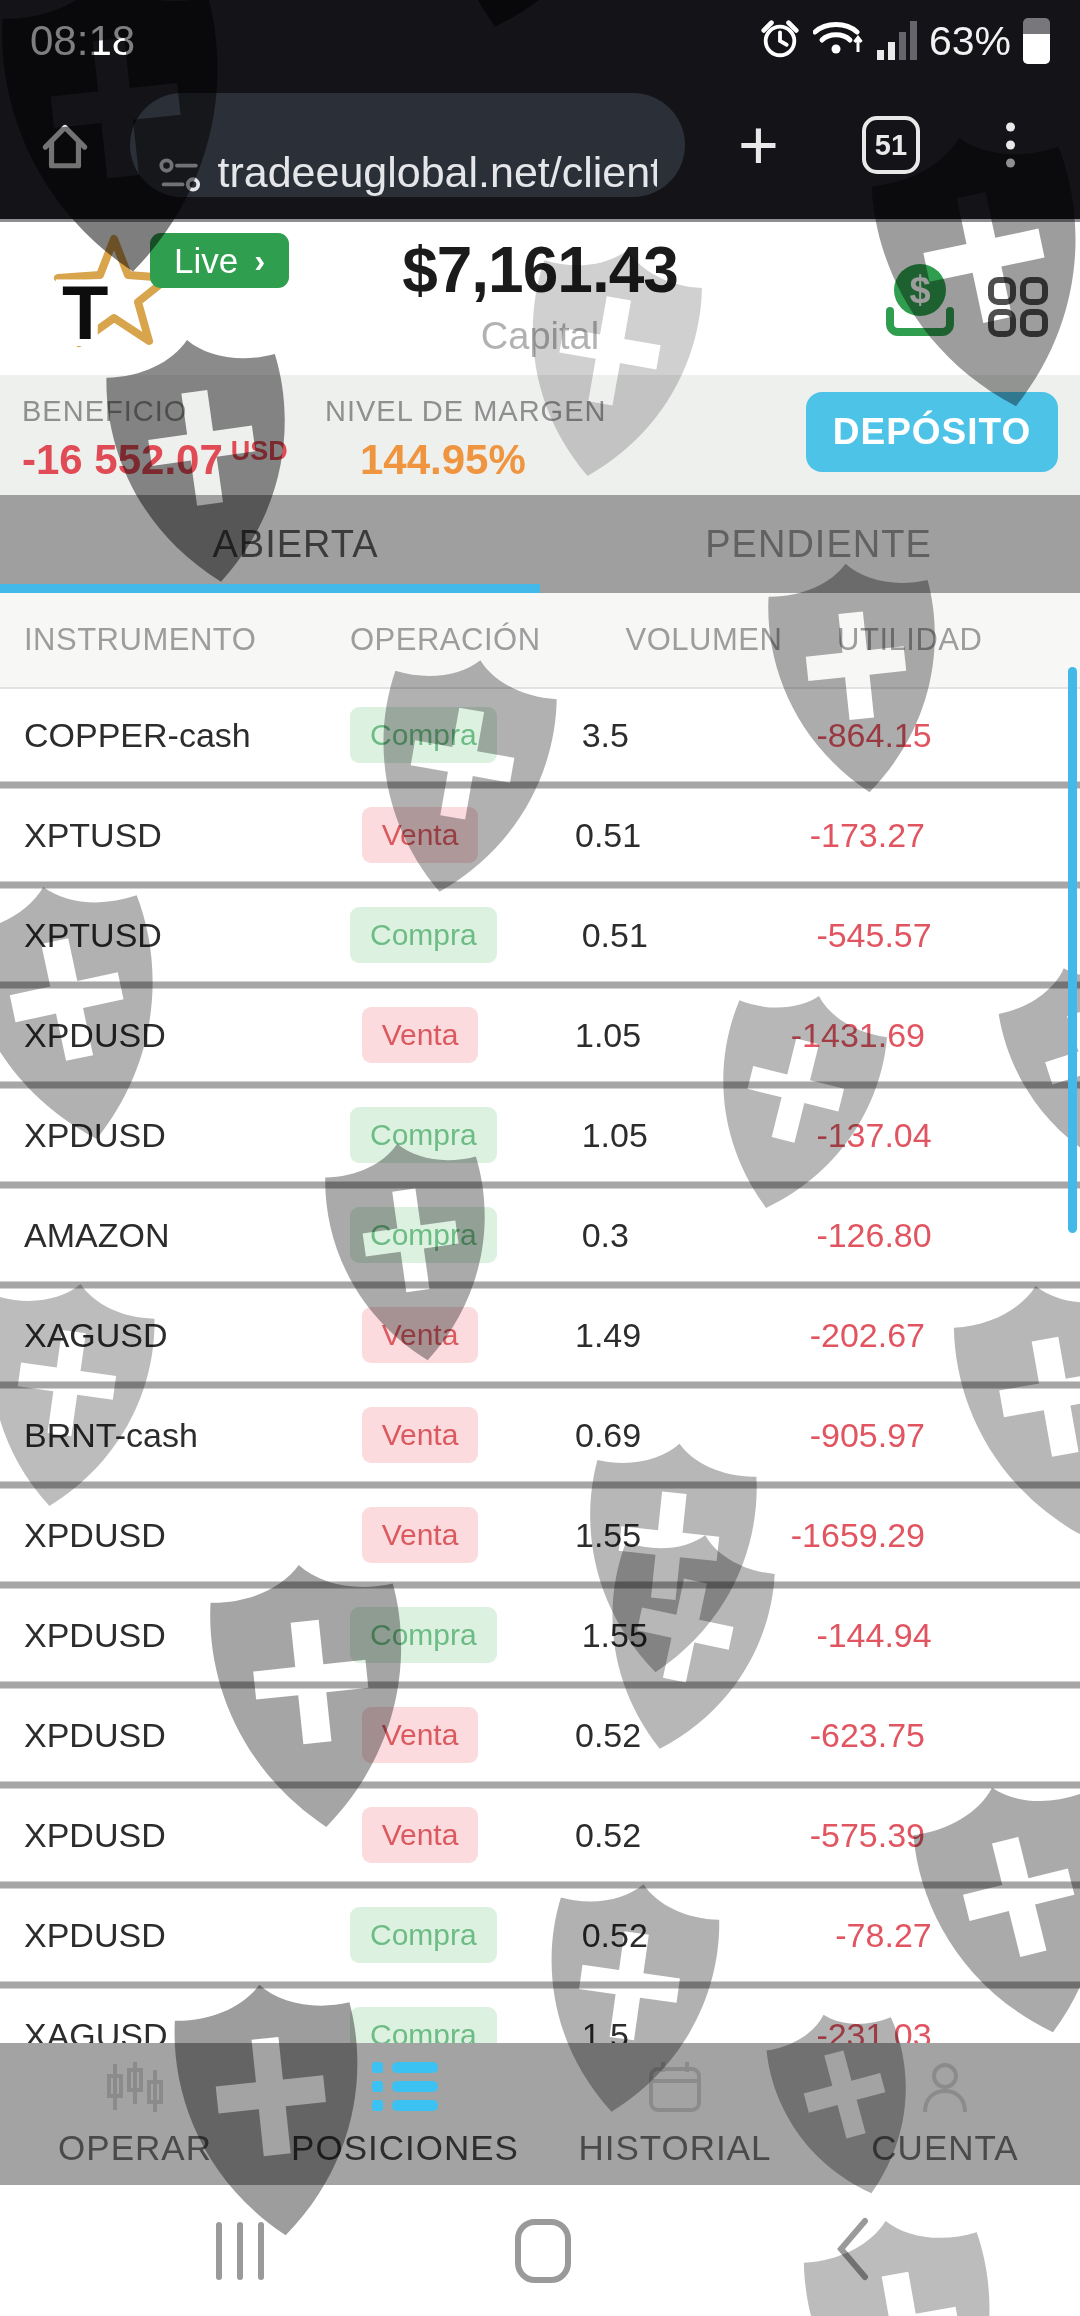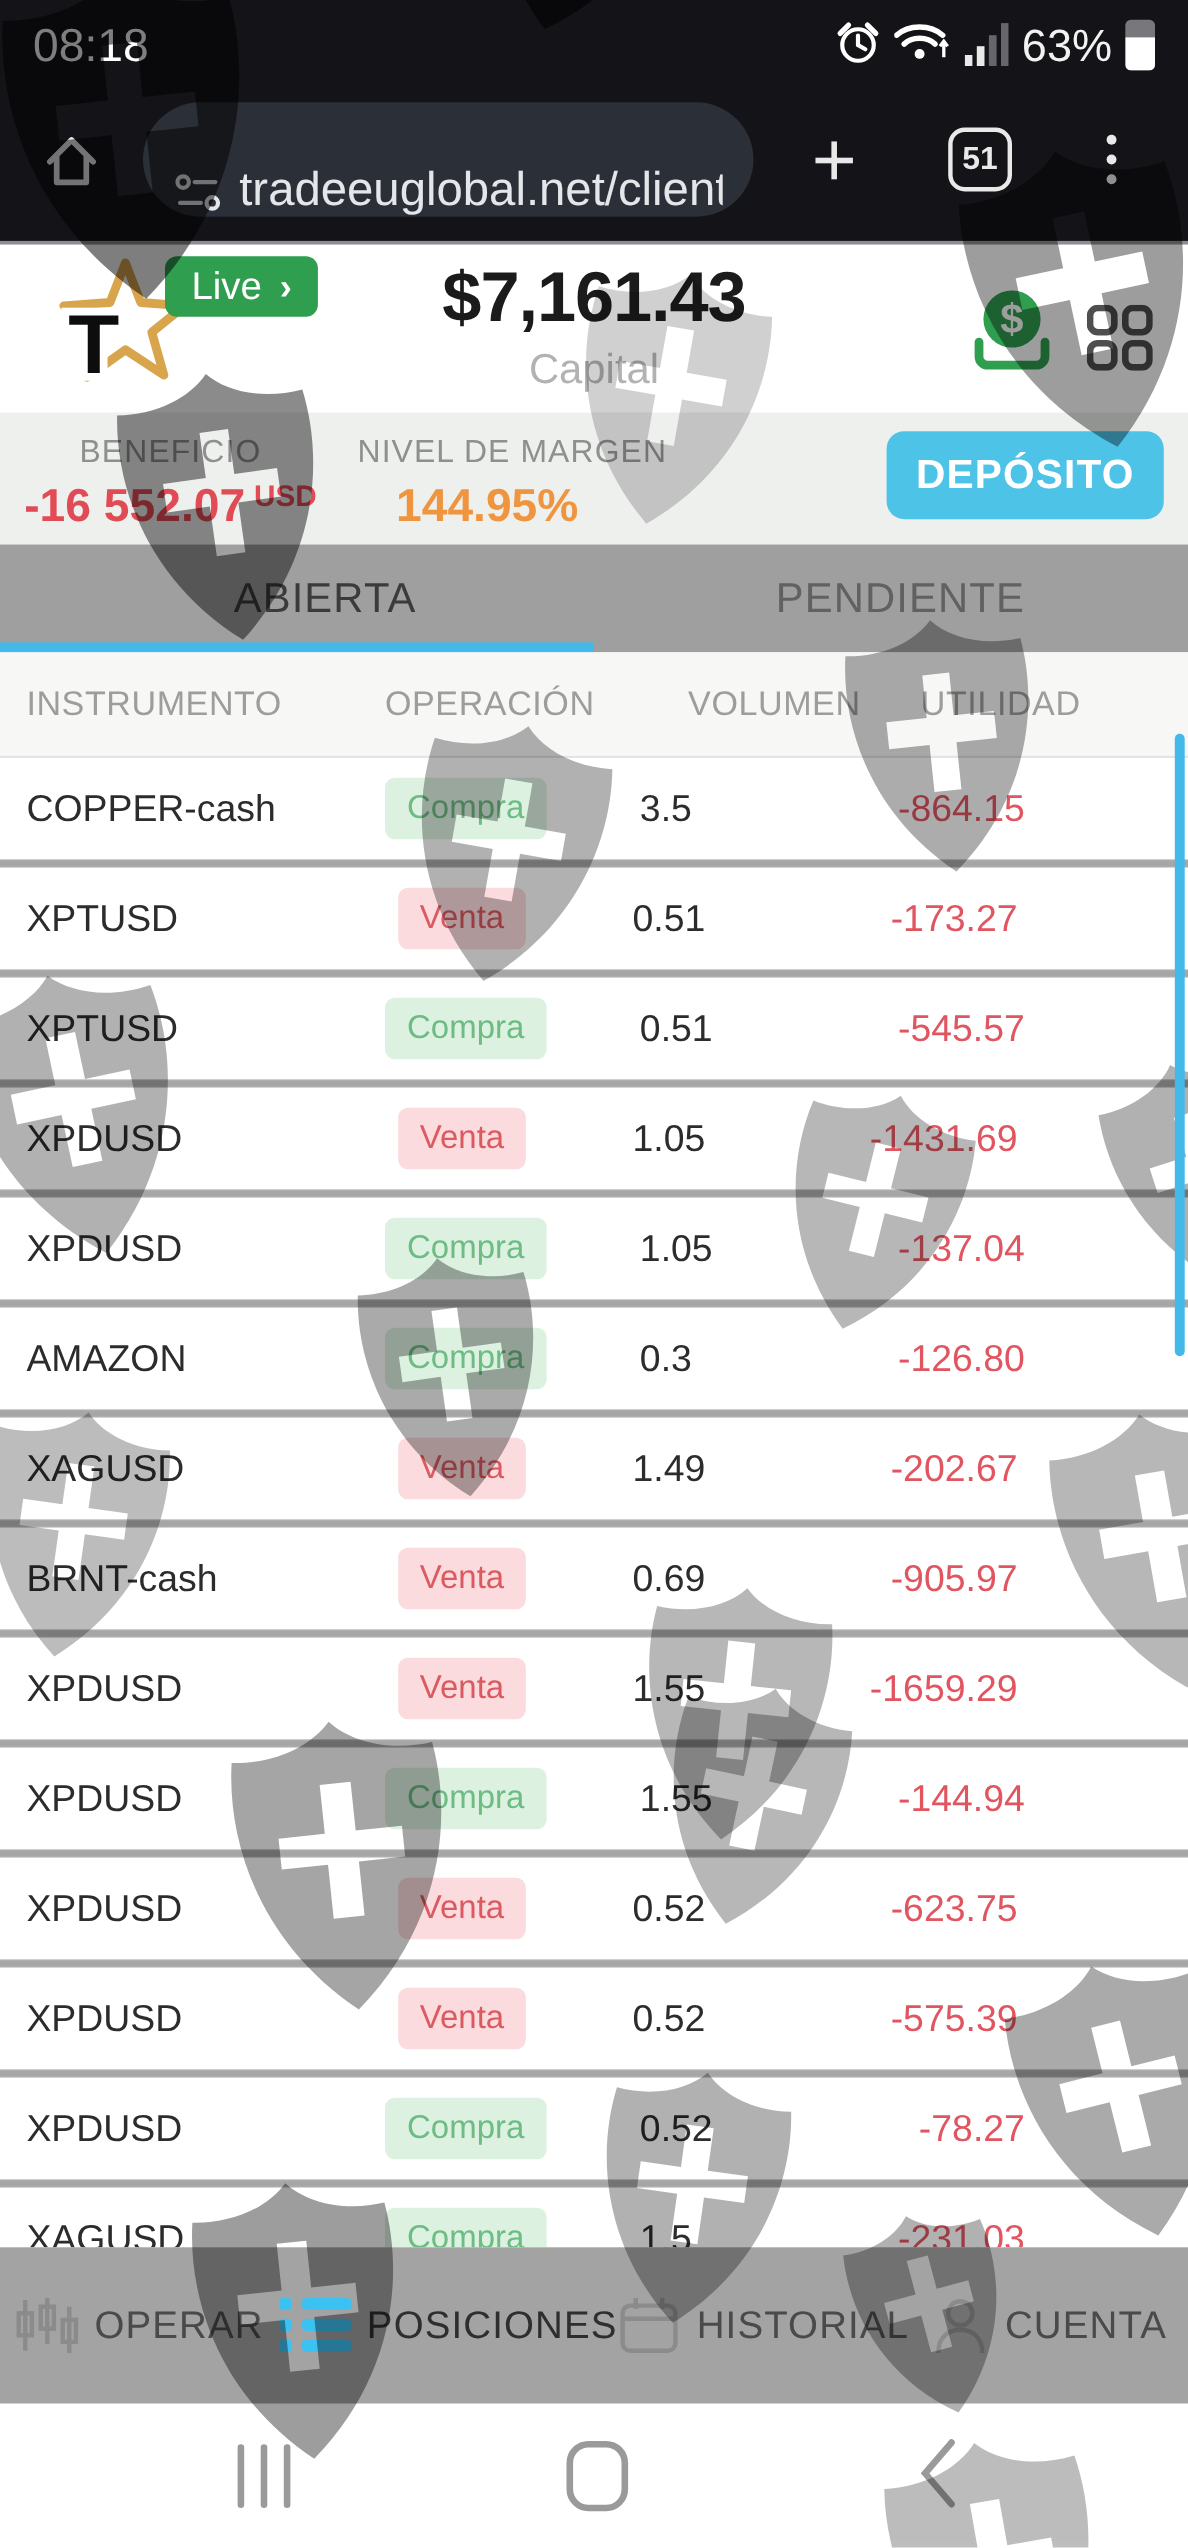--- a/index.html
+++ b/index.html
@@ -40,21 +40,21 @@
   .live-badge b { font-size: 33px; font-weight: bold; }
   .capital { position: absolute; left: 0; right: 0; top: 8px; text-align: center; }
   .capital-value { font-size: 64px; font-weight: 800; color: #1b1b1b; letter-spacing: -1px; }
   .capital-label { font-size: 38px; color: #b2b2b2; margin-top: 8px; }
   .deposit-ico { position: absolute; left: 880px; top: 36px; }
   .grid-ico { position: absolute; left: 988px; top: 52px; }
 
   
   #stats { top: 375px; height: 120px; background: #eef0ee; }
   .stat { position: absolute; top: 20px; }
-  .stat-label { font-size: 29px; color: #8f8f8f; letter-spacing: 1px; text-align: center; }
+  .stat-label { font-size: 29px; color: #8f8f8f; letter-spacing: 1px; }
   .benefit { left: 22px; }
   .benefit-line { margin-top: 8px; }
   .benefit-value { font-size: 42px; font-weight: bold; color: #e14b55; }
   .benefit-cur { font-size: 27px; font-weight: bold; color: #e14b55; vertical-align: 14px; margin-left: 8px; }
   .marginlvl { left: 325px; }
   .margin-value { font-size: 42px; font-weight: bold; color: var(--orange); margin-top: 8px; padding-left: 35px; }
   .deposit-btn { position: absolute; right: 22px; top: 17px; width: 252px; height: 80px; background: var(--deposit);
                  border-radius: 16px; border: none; color: #fff; font-size: 37px; font-weight: bold; letter-spacing: 1px;
                  display: flex; align-items: center; justify-content: center; font-family: inherit; }
 
@@ -82,21 +82,21 @@
   .badge-sell { background: var(--sell-bg); color: var(--sell-tx); }
   .utility { color: var(--loss) !important; }
   .divider { height: 8px; background: #a6a6a6; border-top: 1px solid #d2d2d2; border-bottom: 1px solid #d2d2d2; }
 
   
   #scrollbar { position: absolute; left: 1068px; top: 667px; width: 9px; height: 566px;
                background: var(--accent); border-radius: 5px; z-index: 30; }
 
   
   #bottom-nav { top: 2043px; height: 142px; background: #a3a3a3; display: flex; z-index: 20; }
-  .nav-item { flex: 1; display: flex; flex-direction: row; align-items: center; justify-content: center; gap: 14px; }
+  .nav-item { flex: 1; display: flex; flex-direction: column; align-items: center; justify-content: center; gap: 14px; }
   .nav-label { font-size: 35px; color: #4a4a4a; letter-spacing: 1px; }
   .nav-item.active .nav-label { color: #2e2e2e; }
 
   
   #android-nav { top: 2185px; height: 131px; background: #fff; }
   #android-nav > div { position: absolute; top: 50%; transform: translate(-50%, -50%); }
   .recents { left: 240px; display: flex; gap: 15px; }
   .recents i { width: 6px; height: 58px; background: #9a9a9a; border-radius: 3px; }
   .home-sq { left: 543px; width: 56px; height: 64px; border: 6px solid #9a9a9a; border-radius: 20px; }
   .back-ch { left: 851px; }

